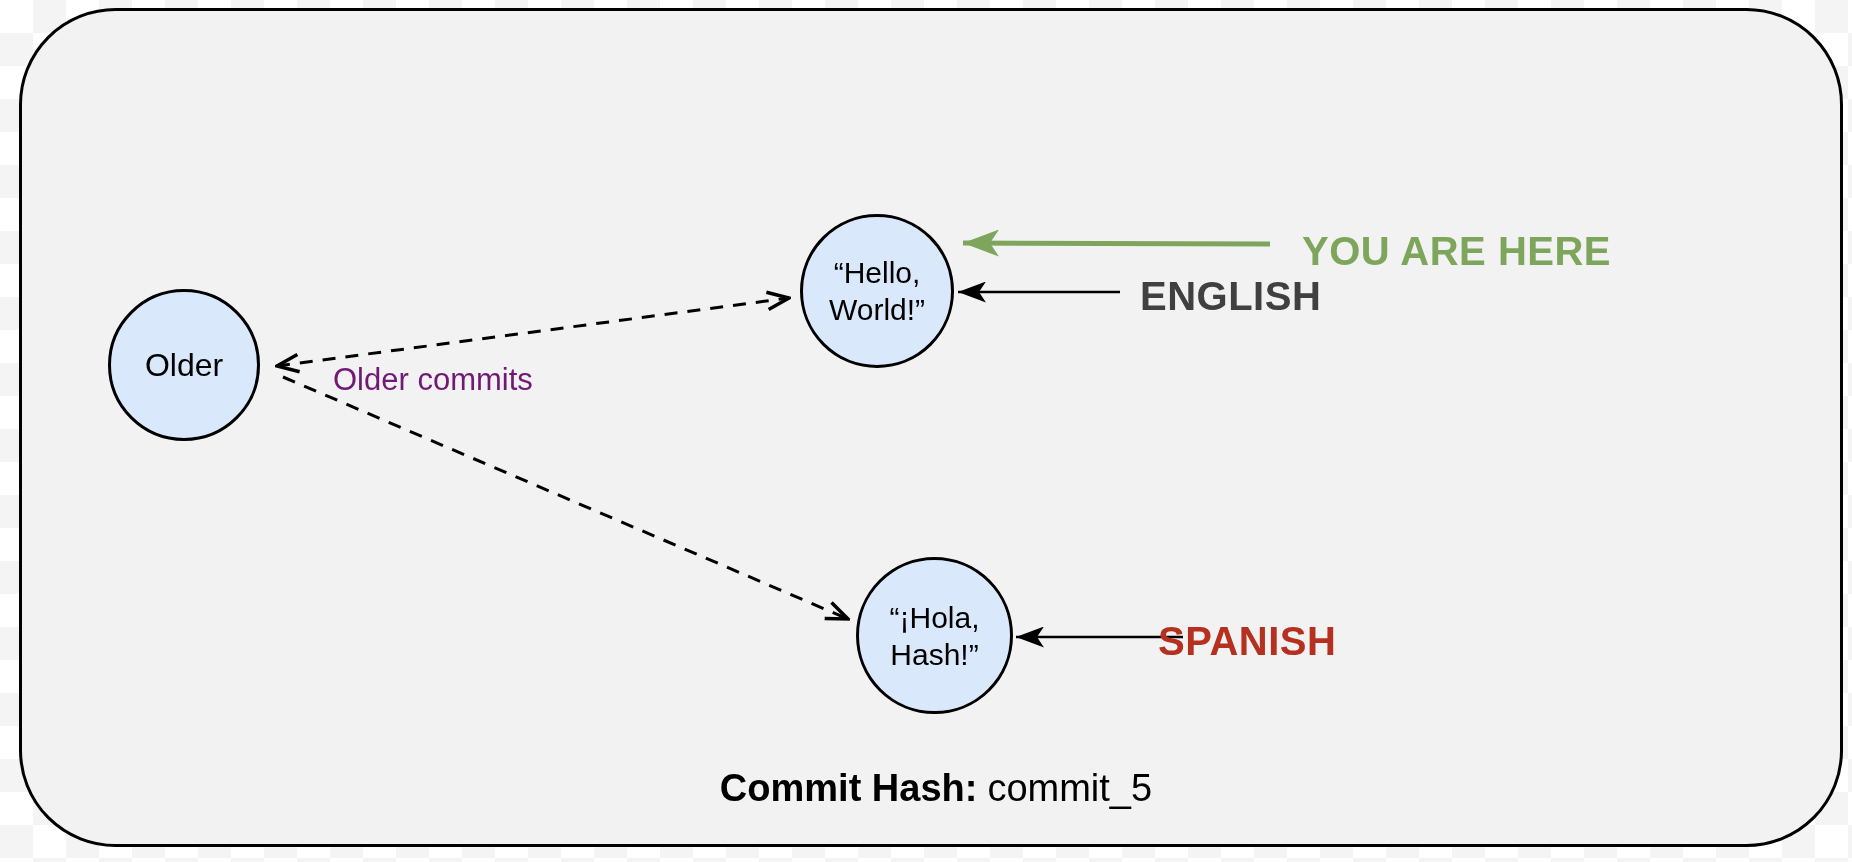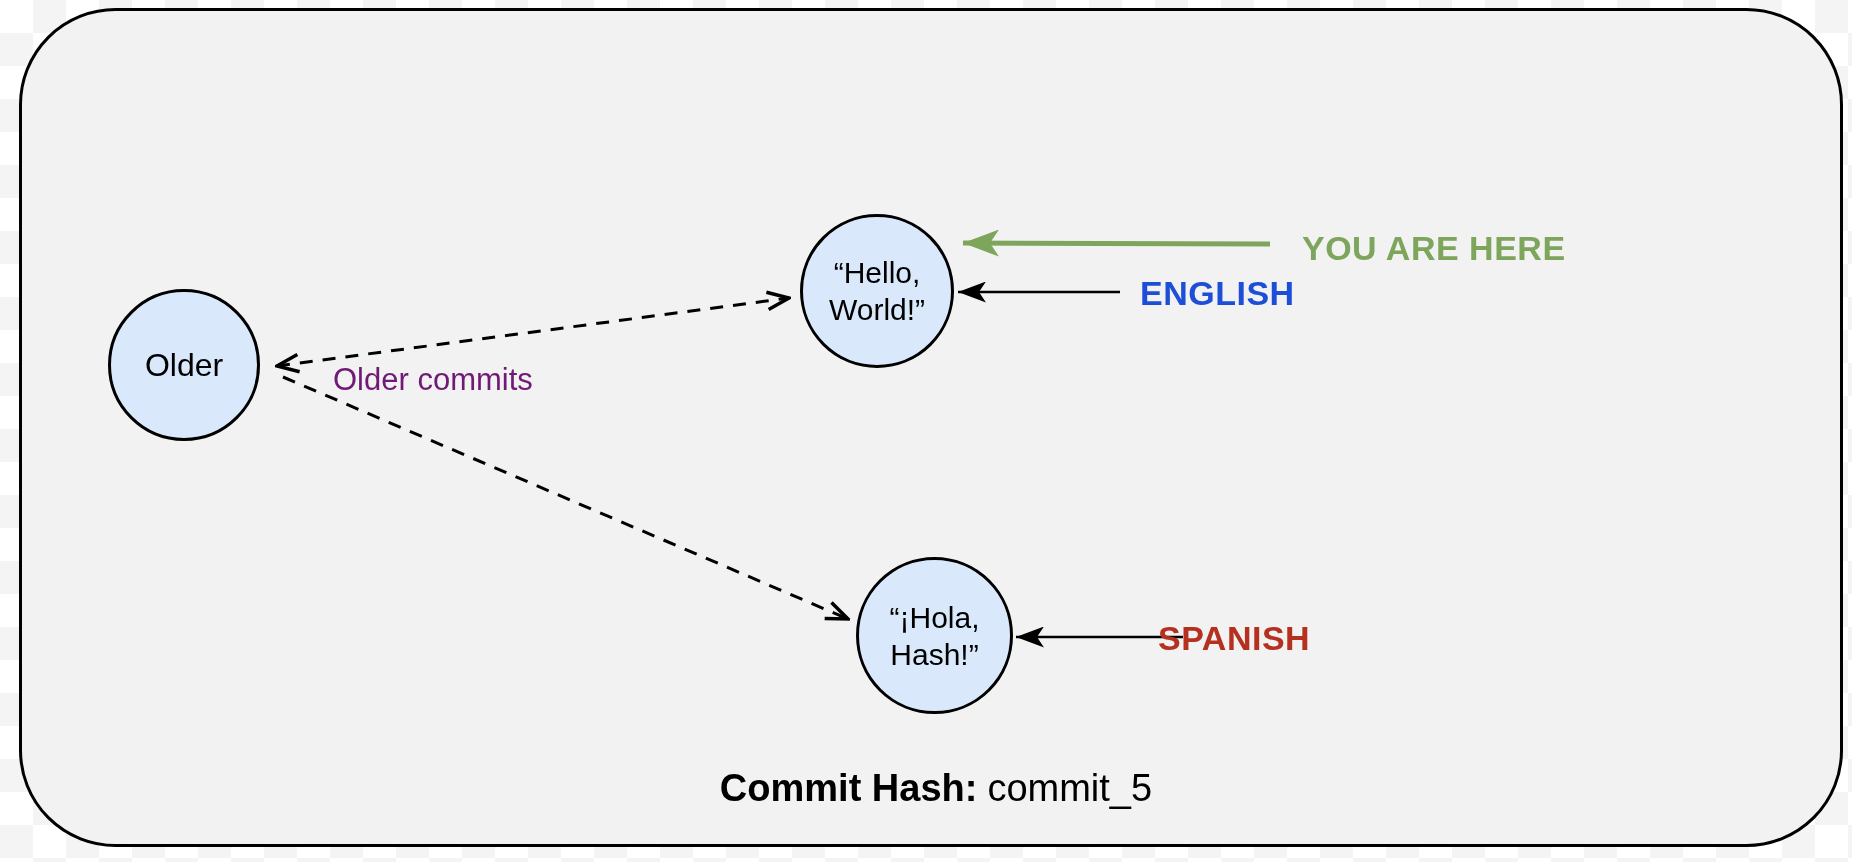--- a/index.html
+++ b/index.html
@@ -32,23 +32,23 @@
   #hash-commit3{left:891px;top:176px;}
   #hash-commit5{left:936px;top:748px;margin-top:19px;}
   .hash-bold{font-weight:bold;}
   .hash-value{margin-left:10px;font-weight:normal;}
 
   #older-commits{
     position:absolute;left:333px;top:362px;
     font-size:31px;color:#701a75;white-space:nowrap;
   }
 
-  .annot{position:absolute;font-weight:bold;font-size:34px;white-space:nowrap;letter-spacing:0.5px;}
+  .annot{position:absolute;font-weight:bold;font-size:40px;white-space:nowrap;letter-spacing:0.5px;}
   #you-are-here{left:1302px;top:229px;color:#7ea55c;}
-  #english-label{left:1140px;top:274px;color:#1d4ed8;}
+  #english-label{left:1140px;top:274px;color:#404040;}
   #spanish-label{left:1158px;top:619px;color:#b5301e;}
 </style>
 </head>
 <body>
 
 <div id="stage">
 
   <svg id="diagram-svg" width="1852" height="862" viewBox="0 0 1852 862">
     <defs>
       <marker id="chev" viewBox="0 0 12 10" refX="11" refY="5" markerWidth="26" markerHeight="22" markerUnits="userSpaceOnUse" orient="auto-start-reverse">

